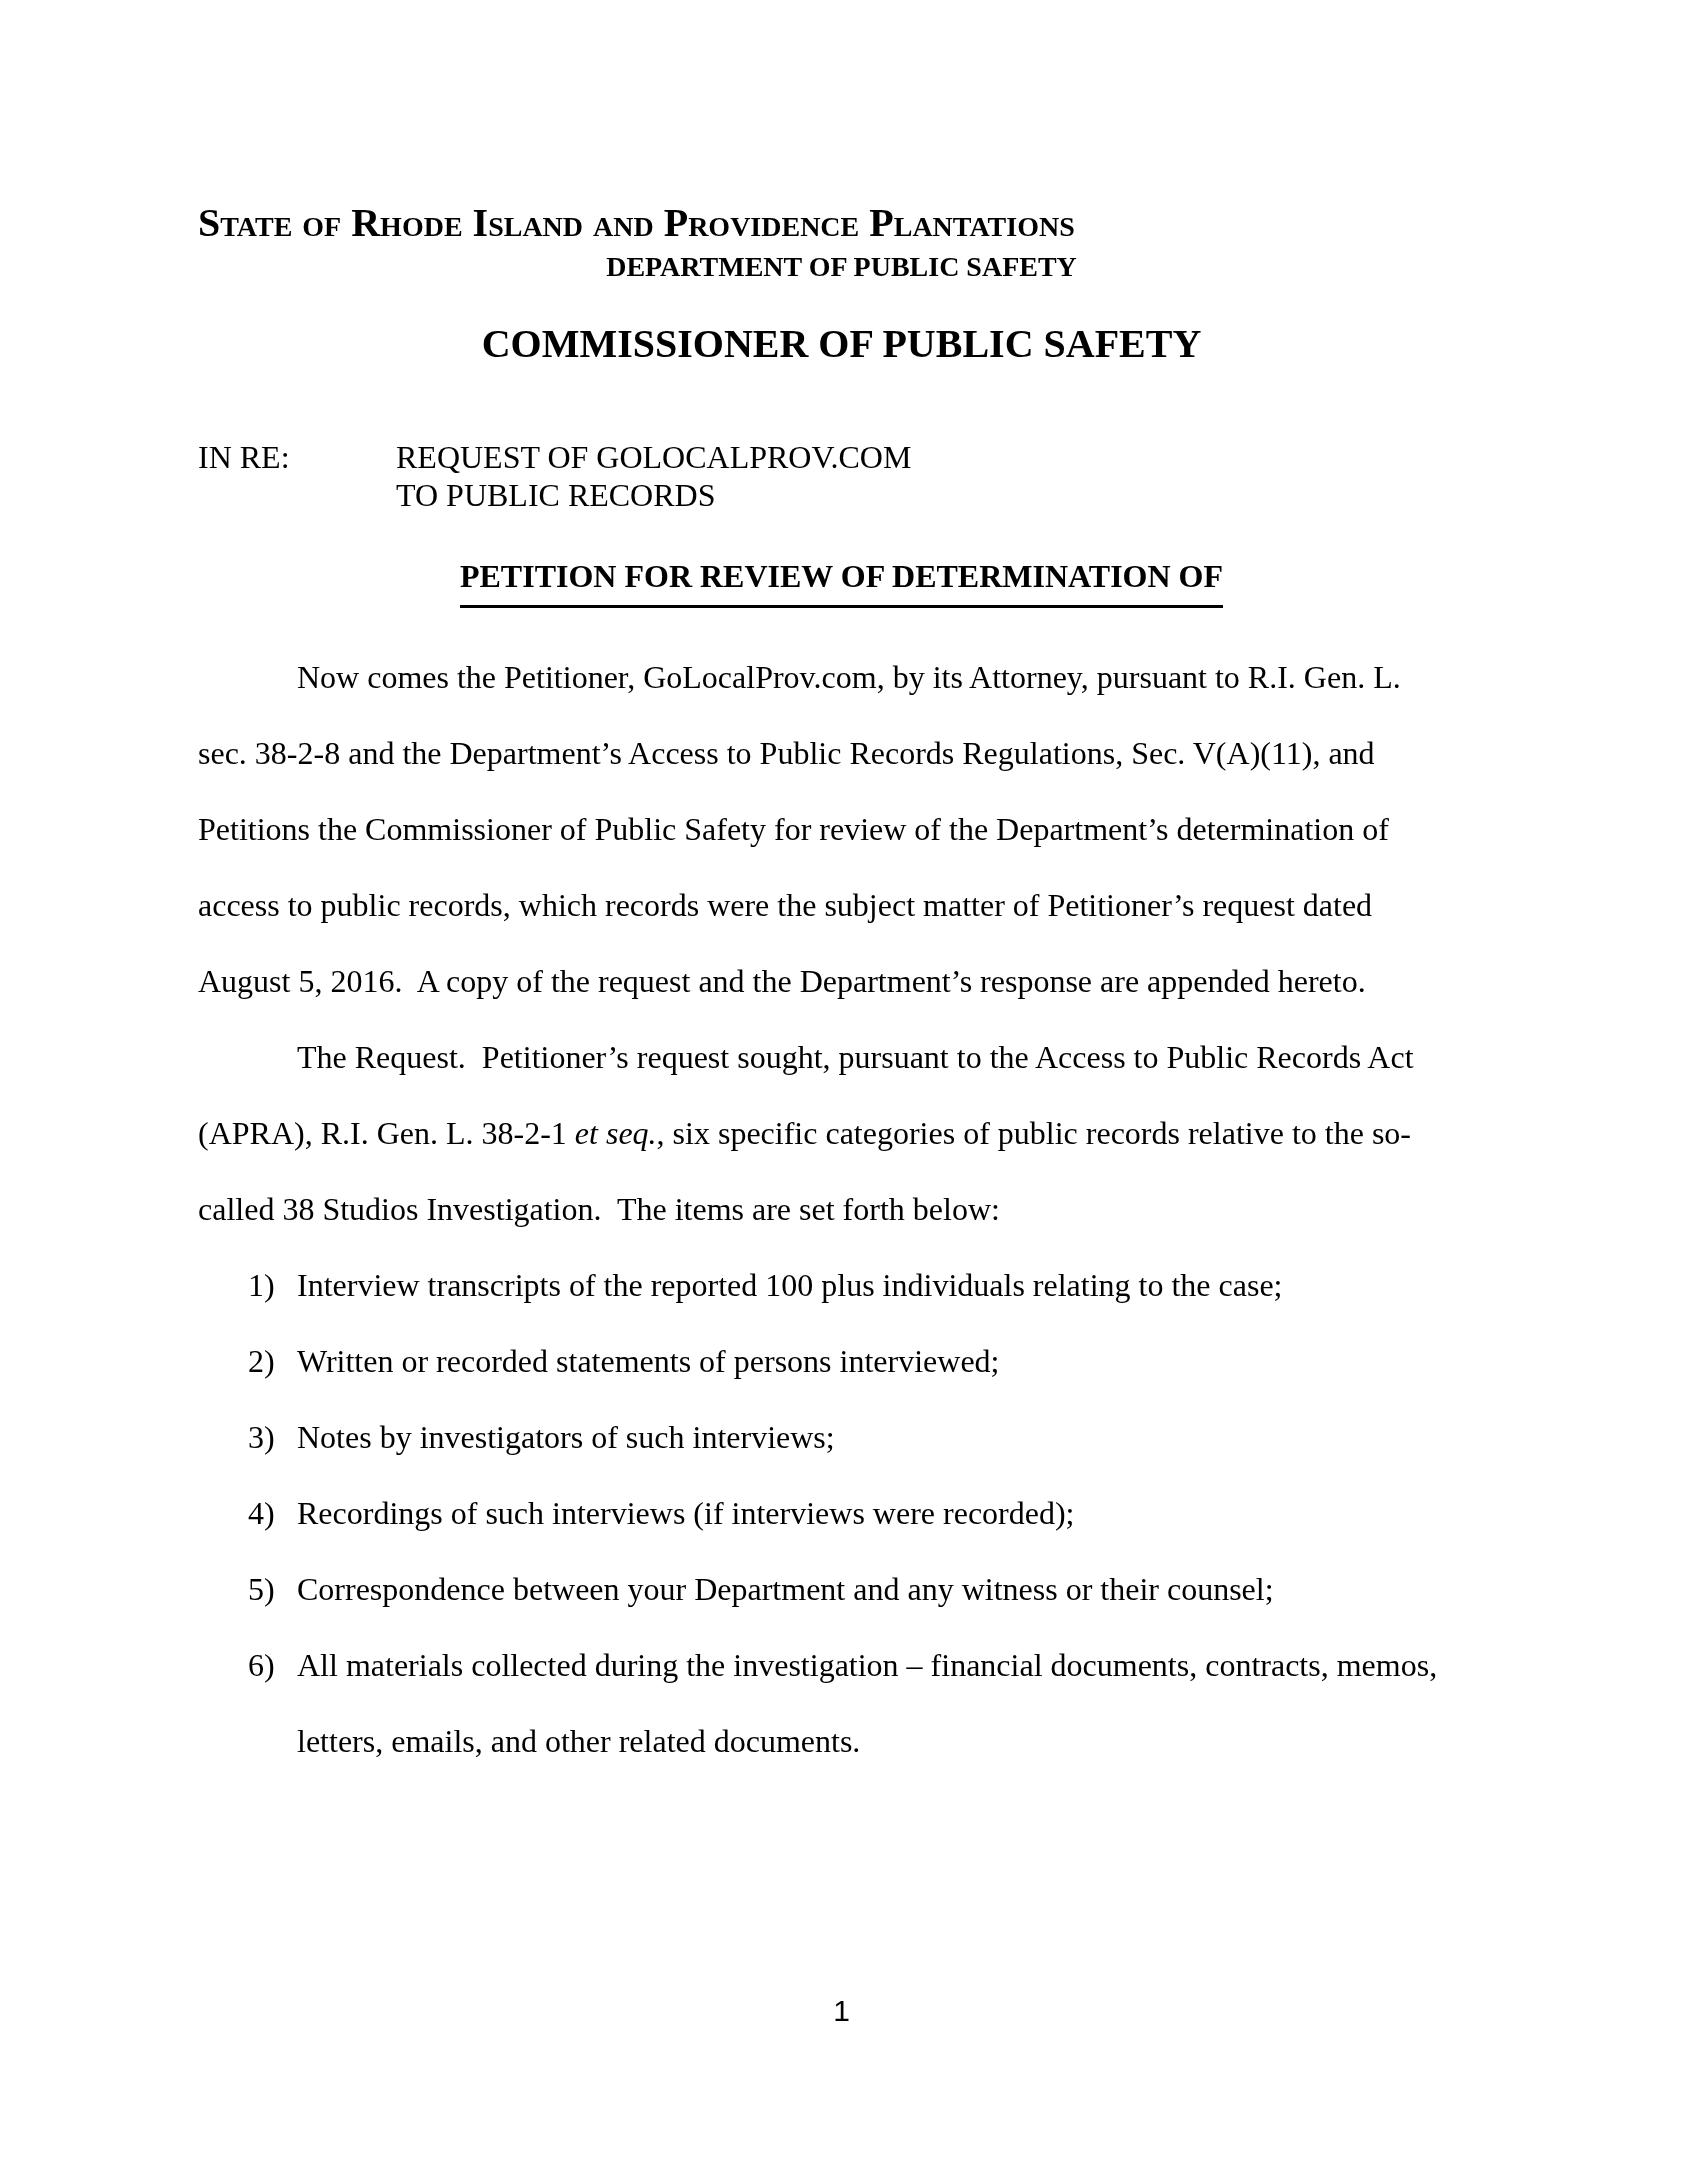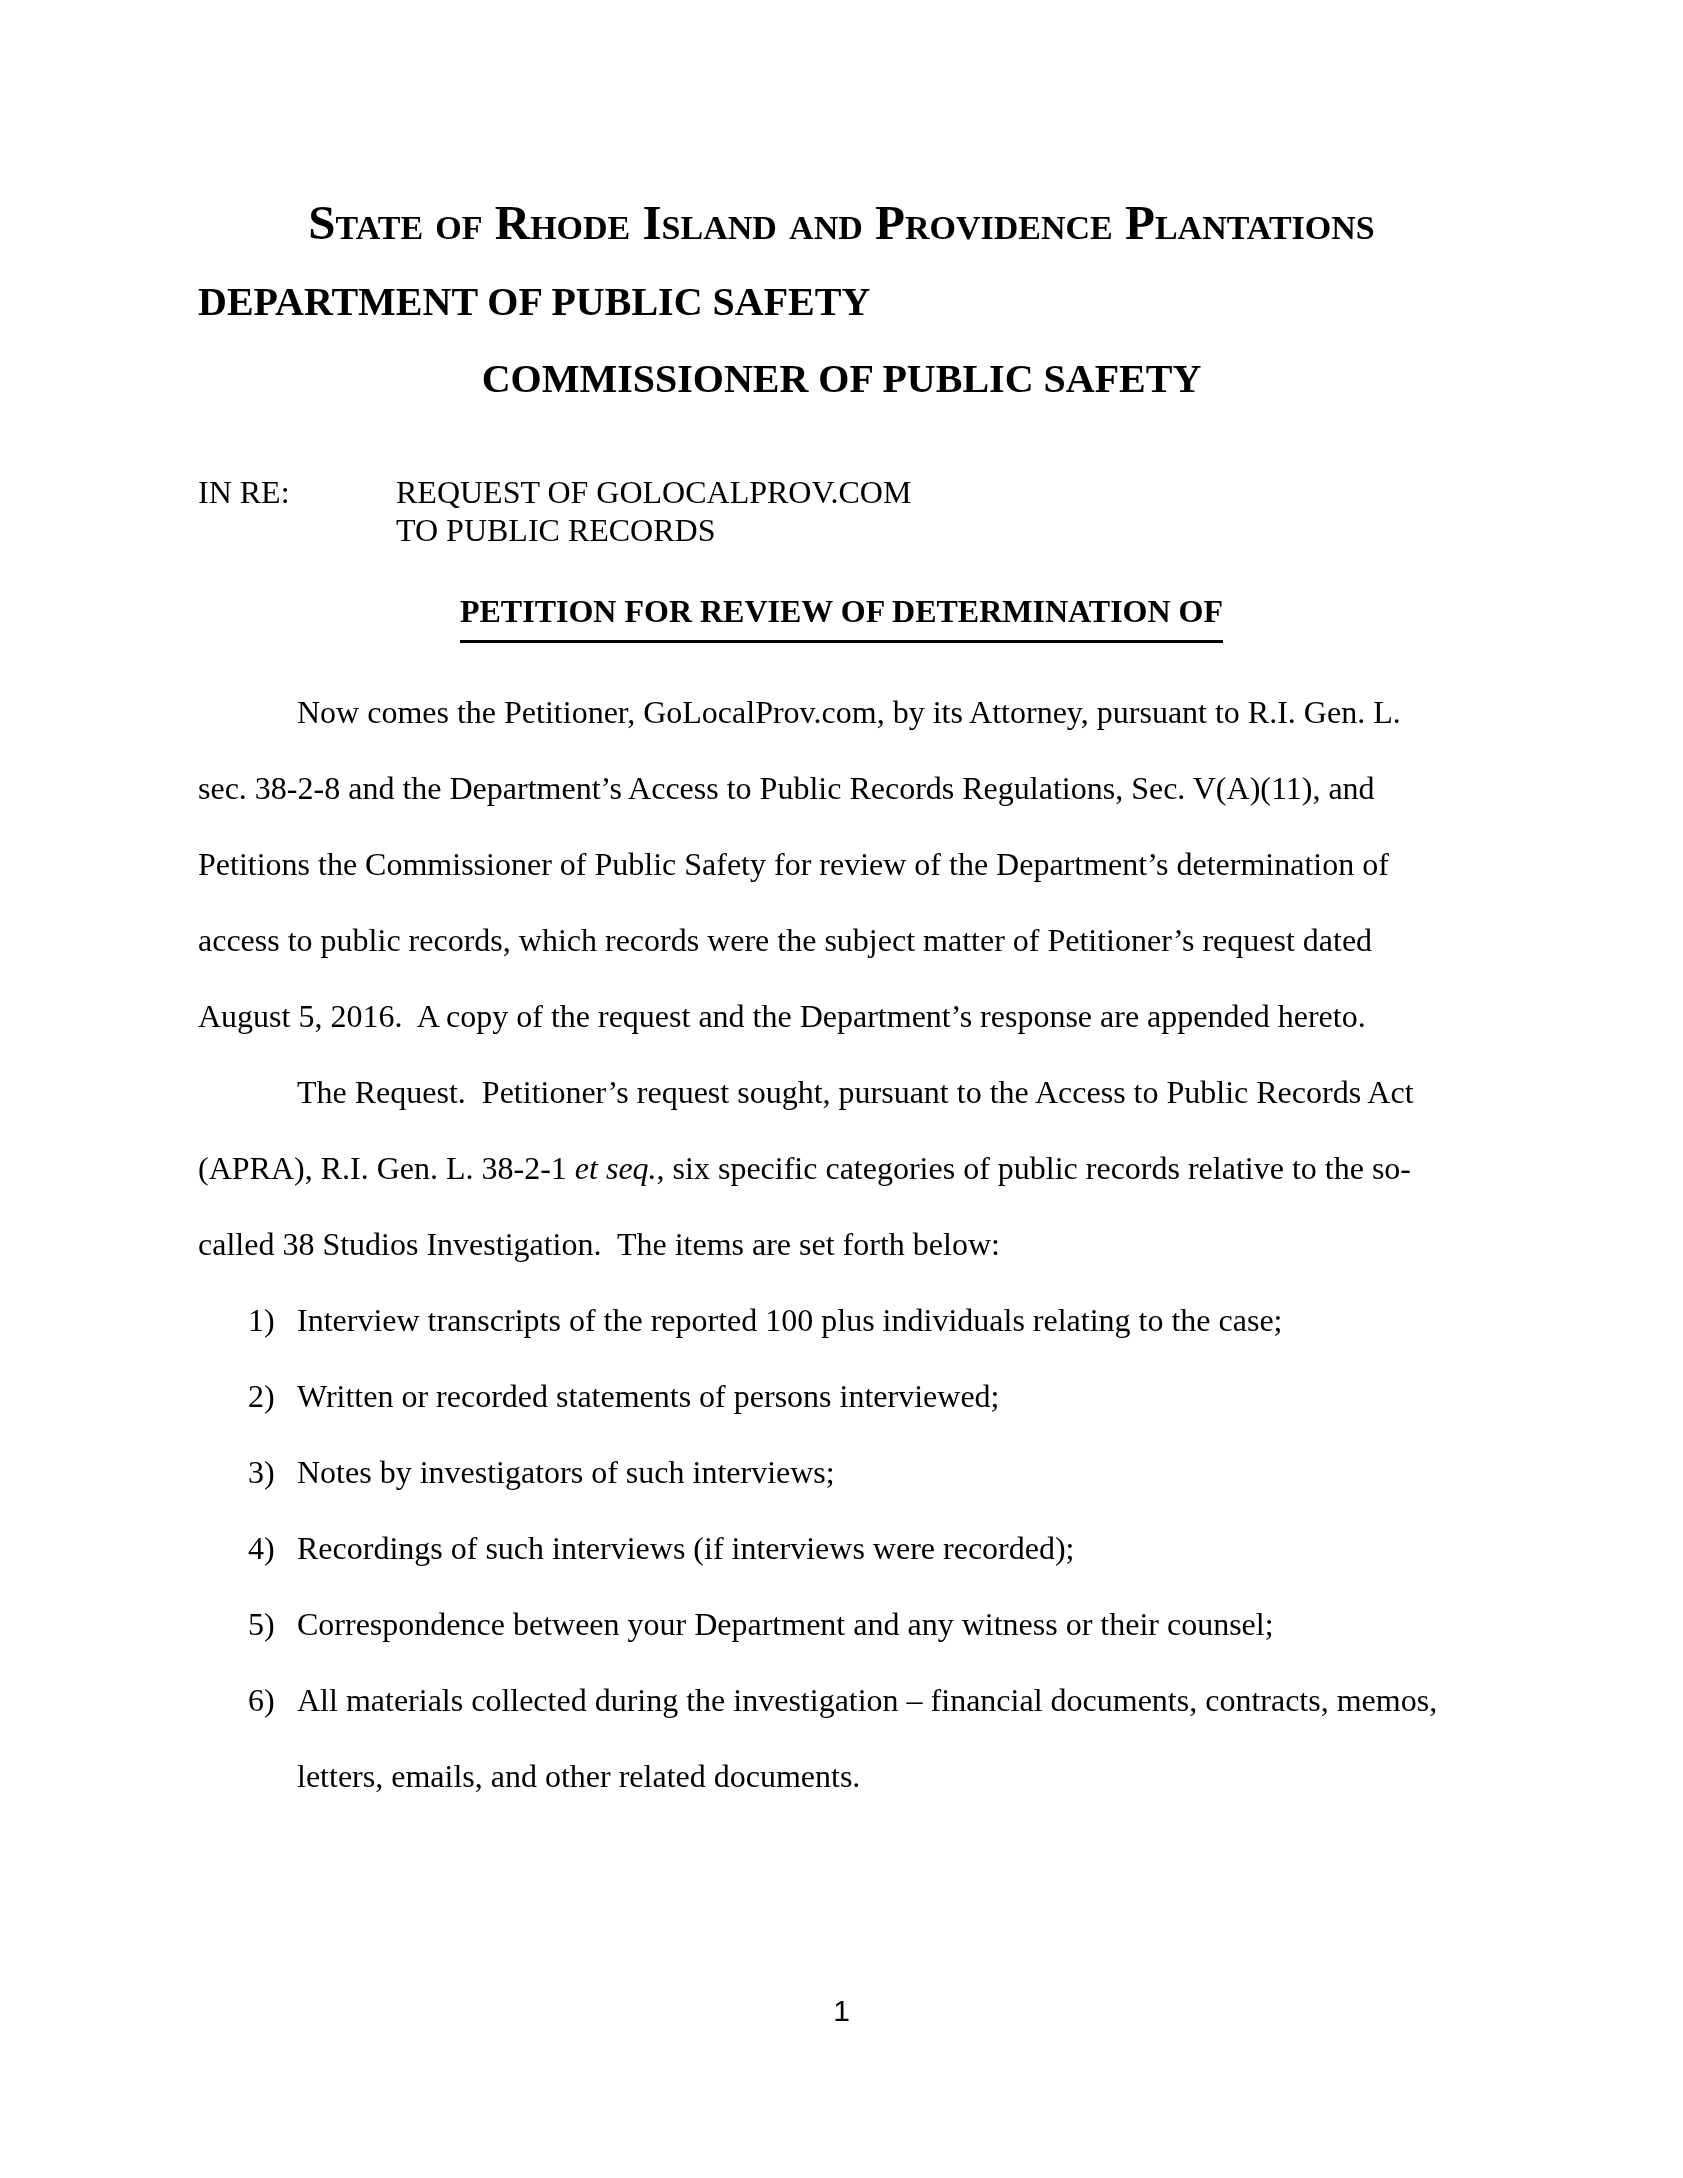--- a/index.html
+++ b/index.html
@@ -14,31 +14,31 @@
     overflow:hidden;
   }
   .content{
     margin:0 198px;
     width:1287px;
     padding-top:198px;
   }
   .line{white-space:pre;}
   
   .court{
-    font-size:49px;
+    font-size:40px;
     line-height:50px;
     font-weight:bold;
     font-variant:small-caps;
-    text-align:center;
+    text-align:left;
   }
   .dept{
-    margin-top:35px;
-    font-size:40px;
+    font-size:28px;
     line-height:38px;
     font-weight:bold;
+    text-align:center;
   }
   .comm{
     margin-top:39px;
     font-size:40px;
     line-height:38px;
     font-weight:bold;
     text-align:center;
   }
   
   .inre{

